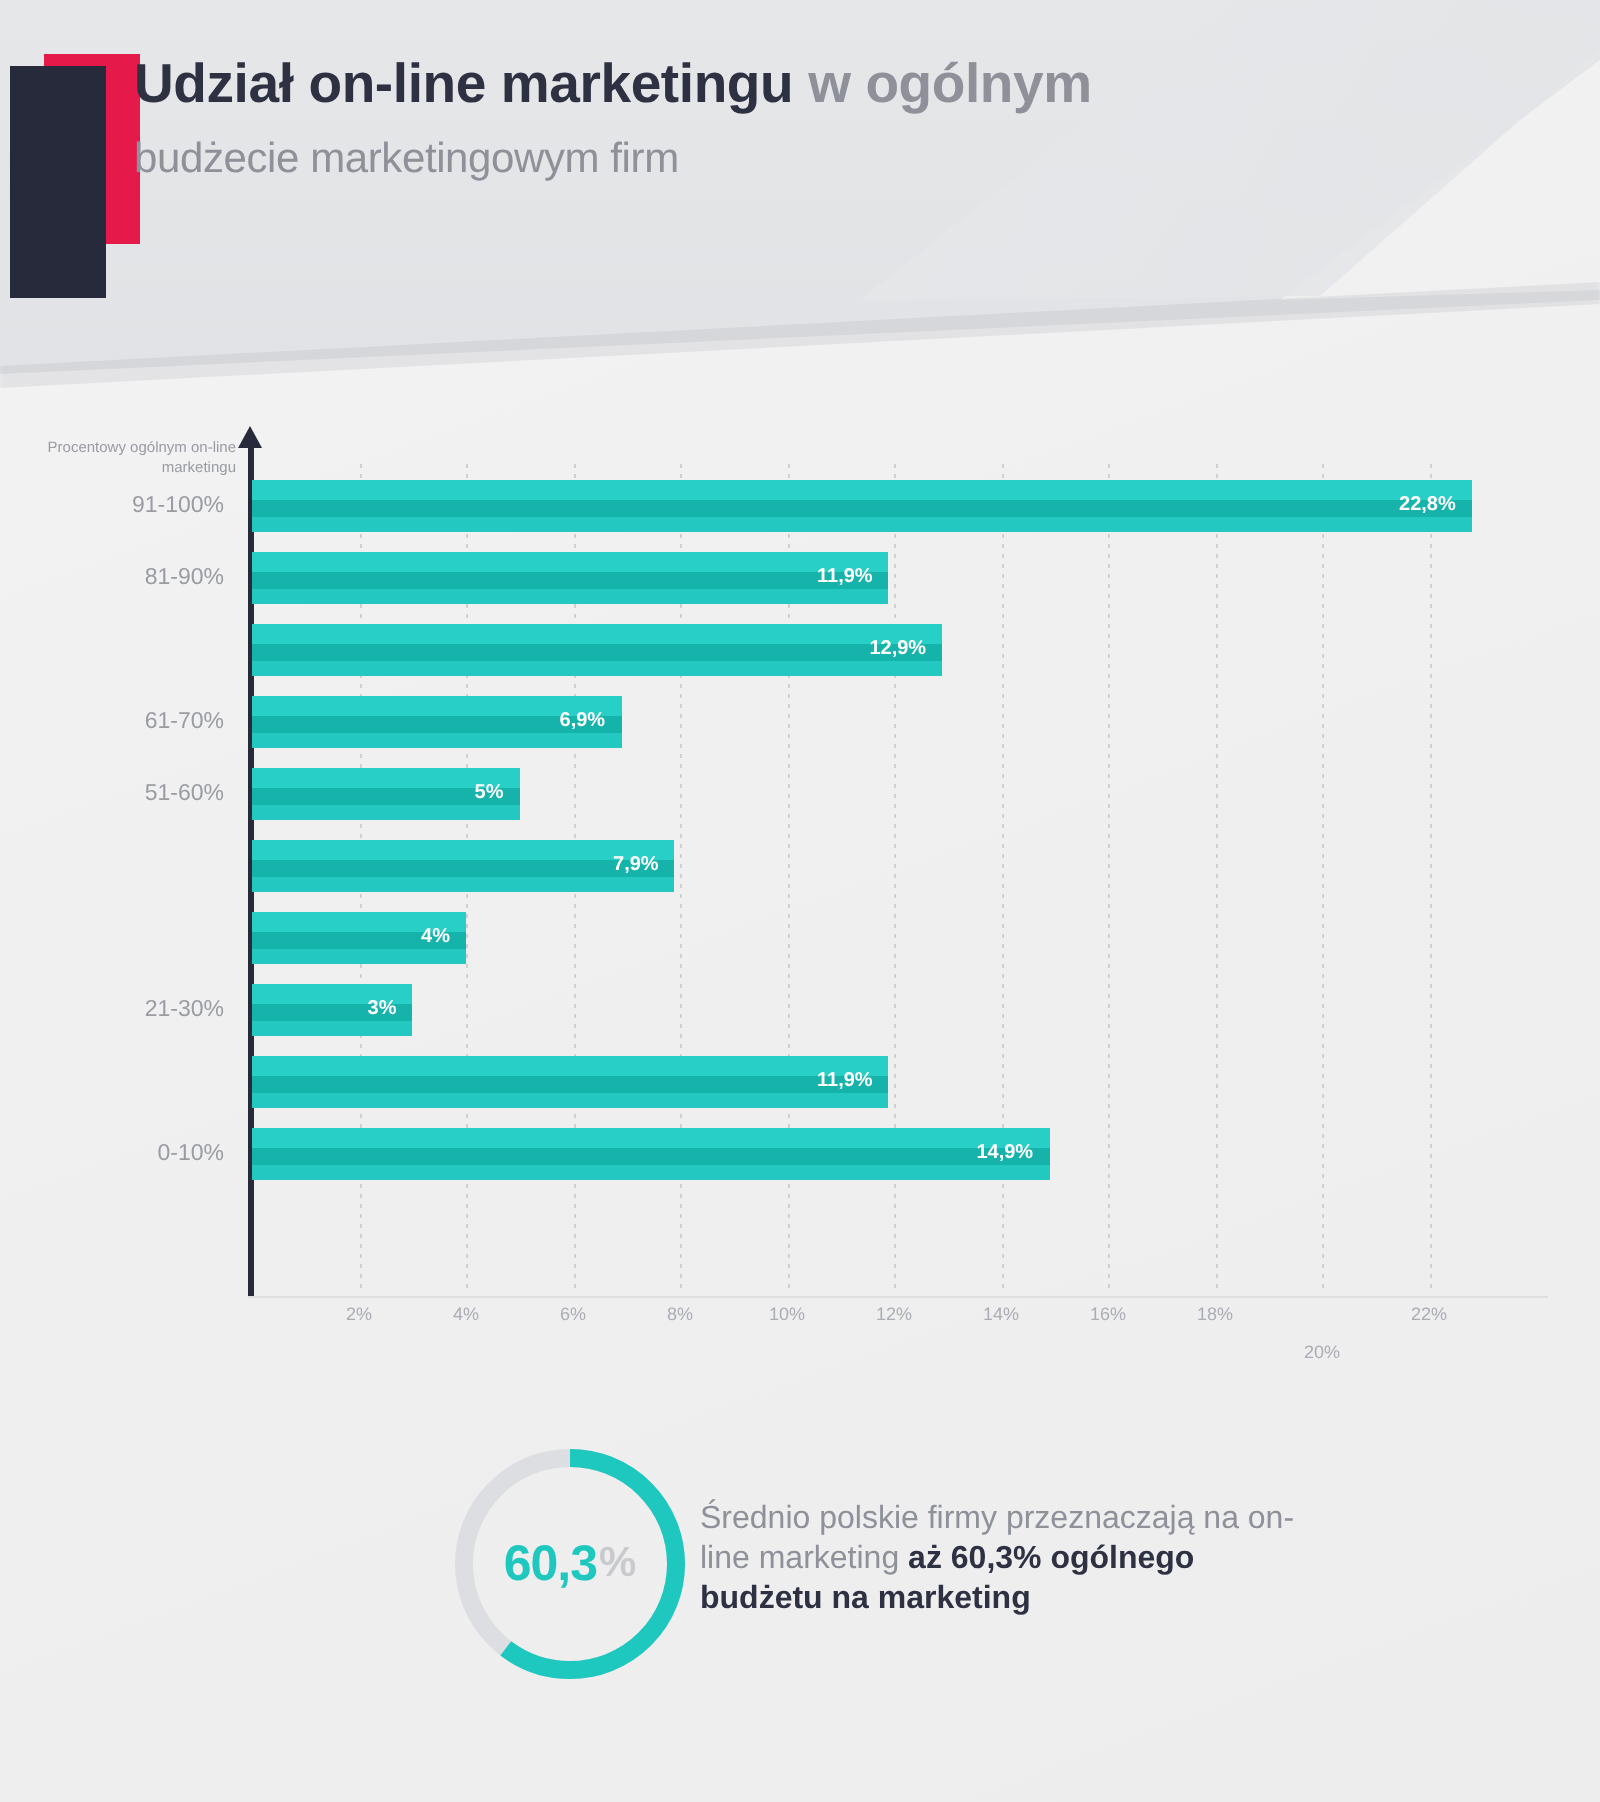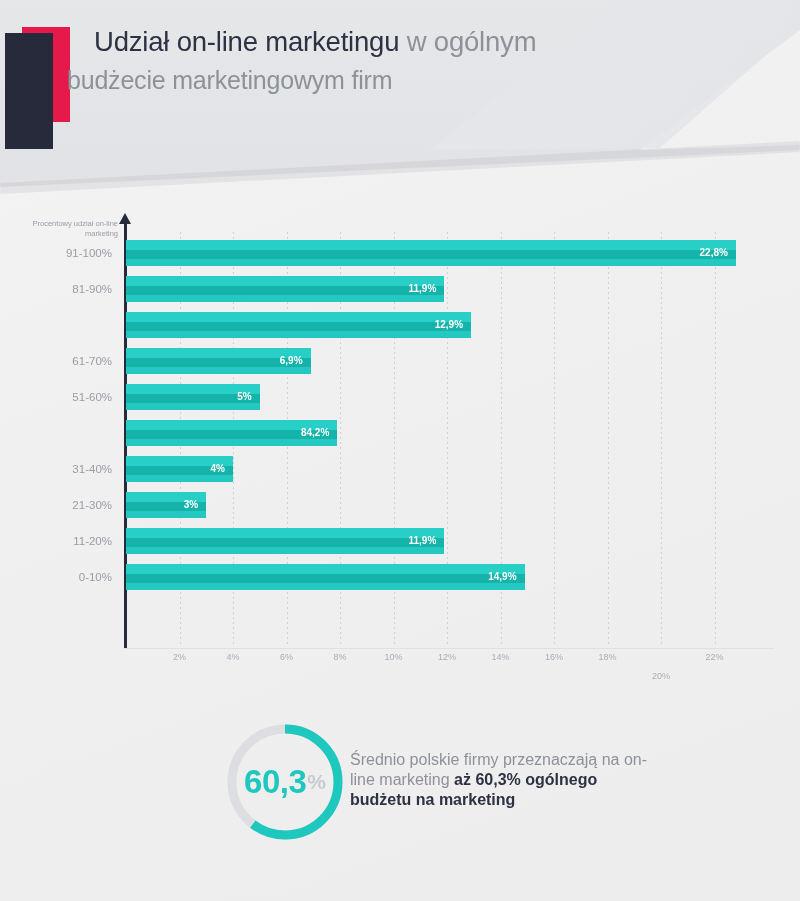--- a/index.html
+++ b/index.html
@@ -71,31 +71,30 @@
     left: 67px; top: 25px;
     width: 660px;
   }
   .title-line1 {
     font-size: 27.5px;
     line-height: 34px;
     white-space: nowrap;
     letter-spacing: -0.2px;
   }
   .title-strong {
-    font-weight: normal;
+    font-weight: bold;
     color: #2d3142;
-    margin-left: 27px;
   }
   .title-light {
-    font-weight: normal;
+    font-weight: bold;
     color: #8e9199;
     text-align: center;
   }
   .title-line2 {
-    font-size: 25px;
+    font-size: 21px;
     line-height: 34px;
     font-weight: normal;
     color: #8e9199;
     letter-spacing: -0.2px;
     margin-top: 4px;
     white-space: nowrap;
   }
 
   
   .chart-area {
@@ -210,21 +209,21 @@
   .donut-text {
     position: absolute;
     left: 0; top: 0;
     width: 124px; height: 124px;
     display: flex;
     align-items: center;
     justify-content: center;
     pointer-events: none;
   }
   .donut-num {
-    font-size: 33px;
+    font-size: 25px;
     font-weight: bold;
     color: #1ec8bf;
     letter-spacing: -0.5px;
   }
   .donut-pct {
     font-size: 21px;
     font-weight: bold;
     color: #c9cace;
     margin-left: 1px;
     align-self: center;
@@ -257,21 +256,21 @@
 
   <div class="title-wrap">
     <div class="title-line1">
       <span class="title-strong">Udział on-line marketingu</span><span class="title-light"> w ogólnym</span>
     </div>
     <div class="title-line2">budżecie marketingowym firm</div>
   </div>
 
   <div class="chart-area">
     <div class="y-axis-caption">
-      <span>Procentowy udział on-line marketing</span>
+      <span>Procentowy ogólnym on-line marketingu</span>
     </div>
     <div class="axis-arrow"></div>
     <div class="axis-line"></div>
     <div class="baseline"></div>
     <div class="gridlines" id="gridlines">
         <div class="gridline" style="left: 179.5px;"></div>
         <div class="tick-label" style="left: 179.5px;">2%</div>
         <div class="gridline" style="left: 233px;"></div>
         <div class="tick-label" style="left: 233px;">4%</div>
         <div class="gridline" style="left: 286.5px;"></div>
@@ -313,34 +312,32 @@
           <div class="bar" style="width: 184.575px;"></div>
           <div class="bar-value" style="left: 302.575px; transform: translateX(-100%);">6,9%</div>
         </div>
         <div class="bar-row" style="top: 184px; width: 780px;">
           <div class="bar-label">51-60%</div>
           <div class="bar" style="width: 133.75px;"></div>
           <div class="bar-value" style="left: 251.75px; transform: translateX(-100%);">5%</div>
         </div>
         <div class="bar-row" style="top: 220px; width: 780px;">
           <div class="bar" style="width: 211.325px;"></div>
-          <div class="bar-value" style="left: 329.325px; transform: translateX(-100%);">84,2%</div>
+          <div class="bar-value" style="left: 329.325px; transform: translateX(-100%);">7,9%</div>
         </div>
         <div class="bar-row" style="top: 256px; width: 780px;">
-          <div class="bar-label">31-40%</div>
           <div class="bar" style="width: 107px;"></div>
           <div class="bar-value" style="left: 225px; transform: translateX(-100%);">4%</div>
         </div>
         <div class="bar-row" style="top: 292px; width: 780px;">
           <div class="bar-label">21-30%</div>
           <div class="bar" style="width: 80.25px;"></div>
           <div class="bar-value" style="left: 198.25px; transform: translateX(-100%);">3%</div>
         </div>
         <div class="bar-row" style="top: 328px; width: 780px;">
-          <div class="bar-label">11-20%</div>
           <div class="bar" style="width: 318.325px;"></div>
           <div class="bar-value" style="left: 436.325px; transform: translateX(-100%);">11,9%</div>
         </div>
         <div class="bar-row" style="top: 364px; width: 780px;">
           <div class="bar-label">0-10%</div>
           <div class="bar" style="width: 398.575px;"></div>
           <div class="bar-value" style="left: 516.575px; transform: translateX(-100%);">14,9%</div>
         </div>
       </div>
   </div>

